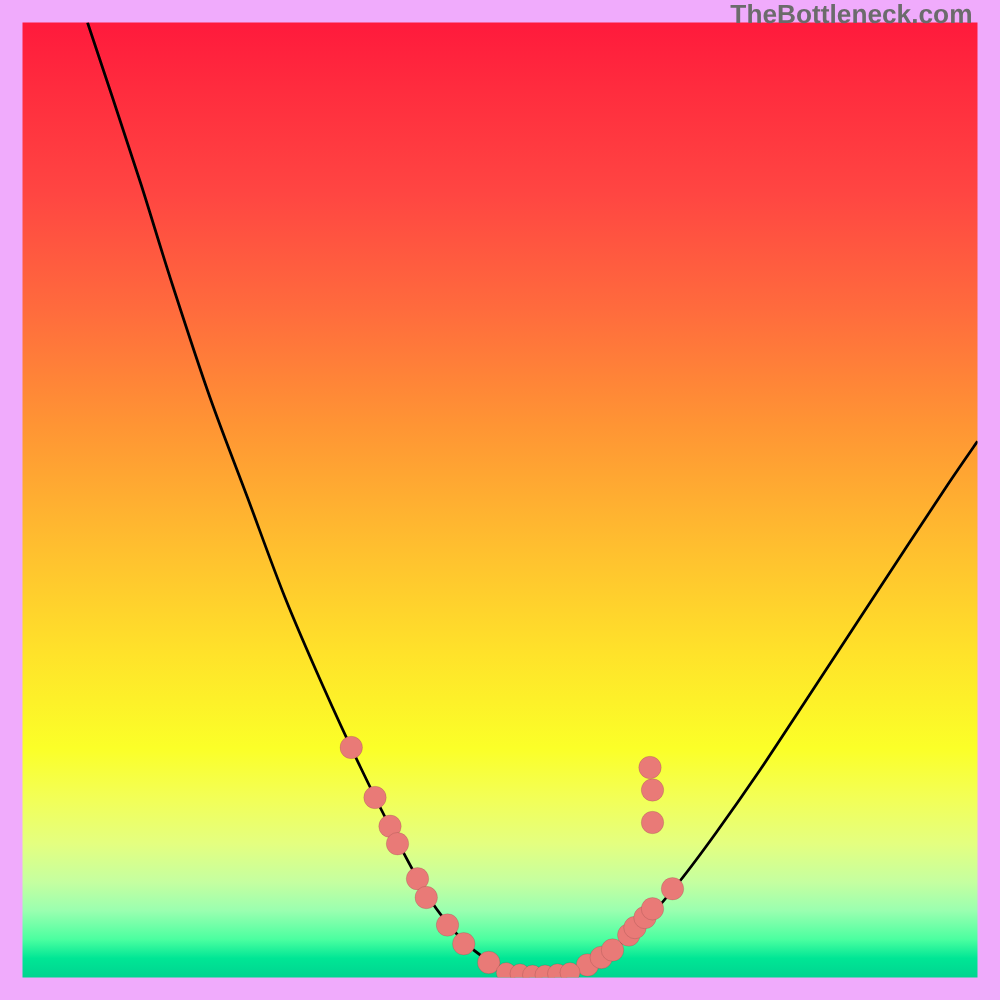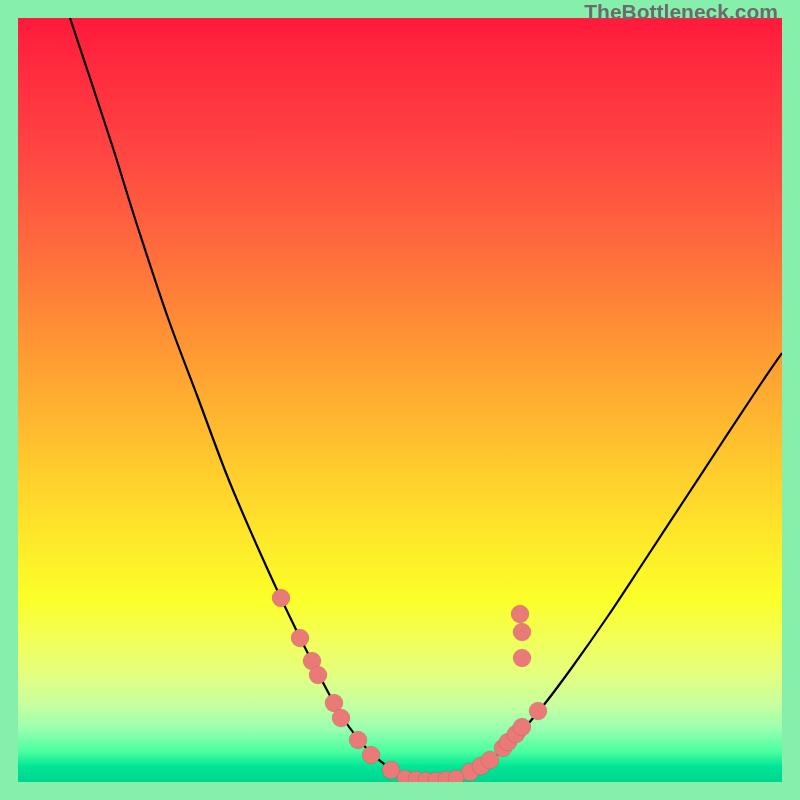--- a/index.html
+++ b/index.html
@@ -10,21 +10,21 @@
     overflow: hidden;
     background: #000;
     font-family: Arial, Helvetica, sans-serif;
   }
   .frame {
     position: absolute;
     left: 0;
     top: 0;
     width: 800px;
     height: 800px;
-    background: #86efac;
+    background: #f0abfc;
   }
   .plot {
     position: absolute;
     left: 18px;
     top: 18px;
     width: 764px;
     height: 764px;
     
     background: linear-gradient(
       to bottom,

